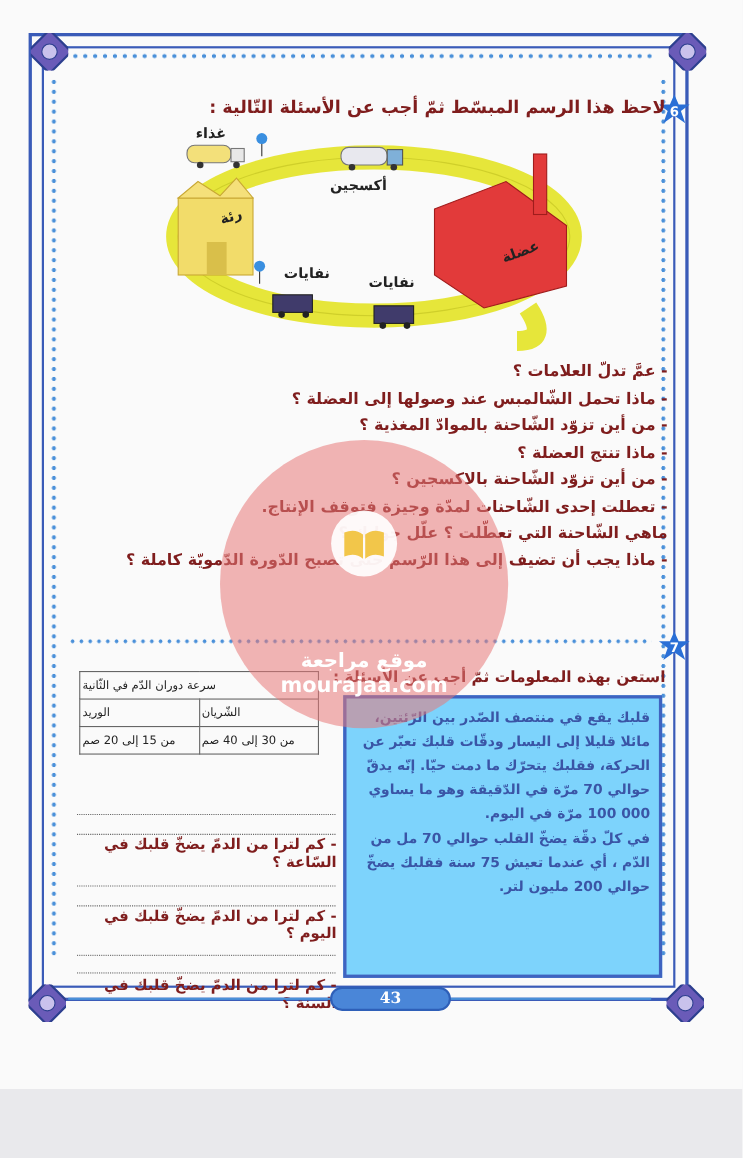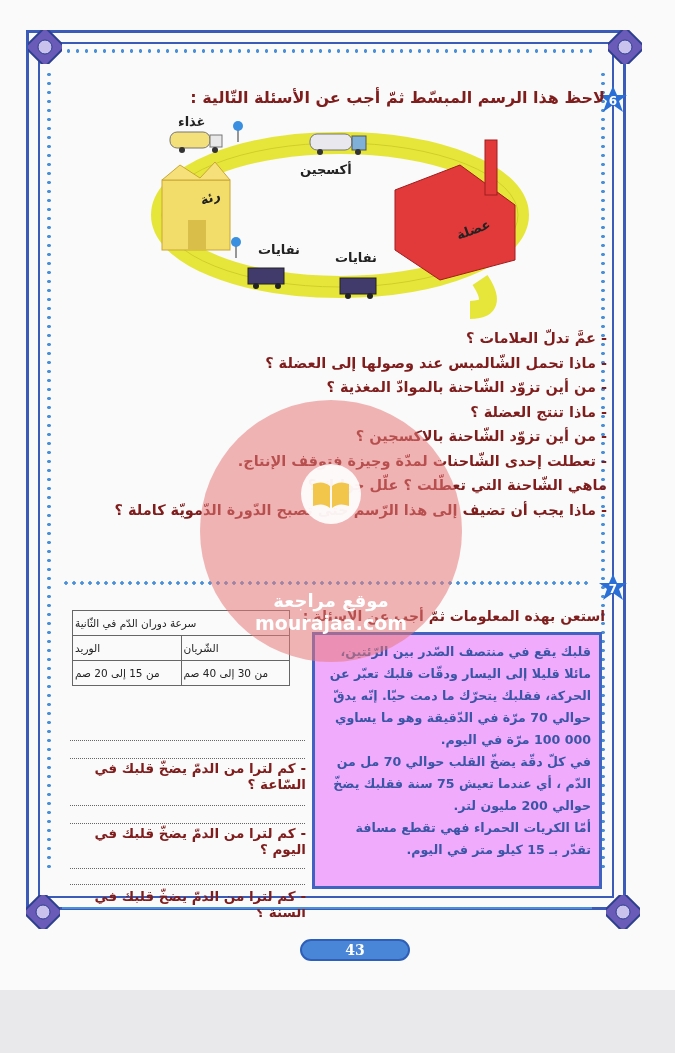--- a/index.html
+++ b/index.html
@@ -13,27 +13,27 @@
   .corner { position:absolute; width:34px; height:34px; }
   .qnum { position:absolute; width:30px; height:30px; }
   .qnum span { position:absolute; left:0; top:0; width:30px; height:30px; line-height:30px; text-align:center; color:#fff; font-weight:bold; font-size:12px; font-family:"DejaVu Sans",sans-serif; }
   .rtl { direction:rtl; text-align:right; font-family:"DejaVu Sans", sans-serif; color:#7f1d1d; }
   .q-title { position:absolute; right:70px; top:88px; font-size:16px; font-weight:bold; }
   .diagram { position:absolute; left:140px; top:110px; width:400px; height:210px; }
   .qlist { position:absolute; right:68px; top:326px; width:500px; }
   .qlist div { font-size:14.5px; font-weight:bold; height:24.5px; line-height:24px; white-space:nowrap; }
   .sep-dots { position:absolute; left:62px; top:580px; width:530px; height:6px; background-image:radial-gradient(circle,#4a90d9 1.5px,transparent 2px); background-size:8px 6px; }
   .q7-title { position:absolute; right:70px; top:608px; font-size:14px; font-weight:bold; }
-  .info-box { position:absolute; left:312px; top:632px; width:290px; height:257px; border:3px solid #3f63c0; box-sizing:border-box; background:#f0abfc; padding:6px 8px; }
+  .info-box { position:absolute; left:312px; top:632px; width:290px; height:257px; border:3px solid #3f63c0; box-sizing:border-box; background:#7dd3fc; padding:6px 8px; }
   .info-box p { margin:0; font-size:12.6px; line-height:22px; color:#3a55a6; direction:rtl; text-align:right; font-weight:bold; }
   table.speed { position:absolute; left:72px; top:610px; width:218px; border-collapse:collapse; font-size:10.5px; direction:rtl; }
   table.speed td { border:1px solid #666; text-align:left; height:24px; padding:0 2px; font-weight:normal; color:#222; }
   .calc { position:absolute; left:66px; width:240px; font-size:13.5px; font-weight:bold;margin-top:48px; }
   .calc-line { position:absolute; left:70px; width:235px; border-top:1.5px dotted #666; }
-  .pagenum { position:absolute; left:300px; top:897px; width:110px; height:22px; border-radius:11px; background:#4a86d8; border:2px solid #2e5fb8; box-sizing:border-box; color:#fff; text-align:center; font-weight:bold; font-size:14px; line-height:18px; font-family:"DejaVu Serif",serif;margin-top:42px; }
+  .pagenum { position:absolute; left:300px; top:897px; width:110px; height:22px; border-radius:11px; background:#4a86d8; border:2px solid #2e5fb8; box-sizing:border-box; color:#fff; text-align:center; font-weight:bold; font-size:14px; line-height:18px; font-family:"DejaVu Serif",serif; }
   .pagebar { position:absolute; left:62px; top:907px; width:530px; height:2px; background:#4a90d9; }
   .watermark-circle { position:absolute; left:200px; top:400px; width:262px; height:262px; border-radius:50%; background:rgba(232,120,120,0.55); }
   .watermark-ar { position:absolute; left:200px; top:590px; width:262px; text-align:center; color:#fff; font-size:18px; font-weight:bold; direction:rtl; }
   .watermark-en { position:absolute; left:200px; top:612px; width:262px; text-align:center; color:#fff; font-size:19px; font-weight:bold; font-family:"DejaVu Sans",sans-serif; }
   .wm-icon { position:absolute; left:299px; top:462px; width:64px; height:64px; }
   .label { position:absolute; font-weight:bold; color:#222; font-size:13px; direction:rtl; }
 </style>
 </head>
 <body>
 
@@ -139,21 +139,20 @@
   <svg width="30" height="30" viewBox="0 0 30 30">
       <polygon points="15,0 19,9 29,9 21,15 25,26 15,19 5,26 9,15 1,9 11,9" fill="#2a6fd6"></polygon>
     </svg>
   <span>7</span>
 </div>
 <div class="rtl q7-title">استعن بهذه المعلومات ثمّ أجب عن الأسئلة :</div>
 
 <div class="info-box">
   <p>قلبك يقع في منتصف الصّدر بين الرّئتين، مائلا قليلا إلى اليسار ودقّات قلبك تعبّر عن الحركة، فقلبك يتحرّك ما دمت حيّا. إنّه يدقّ حوالي 70 مرّة في الدّقيقة وهو ما يساوي 000 100 مرّة في اليوم.</p>
   <p>في كلّ دقّة يضخّ القلب حوالي 70 مل من الدّم ، أي عندما تعيش 75 سنة فقلبك يضخّ حوالي 200 مليون لتر.</p>
-  <p>أمّا الكريات الحمراء فهي تقطع مسافة تقدّر بـ 15 كيلو متر في اليوم.</p>
 </div>
 
 <table class="speed">
   <tbody>
       <tr>
         <td colspan="2">سرعة دوران الدّم في الثّانية</td>
       </tr>
   <tr>
         <td>الشّريان</td>
         <td>الوريد</td>

